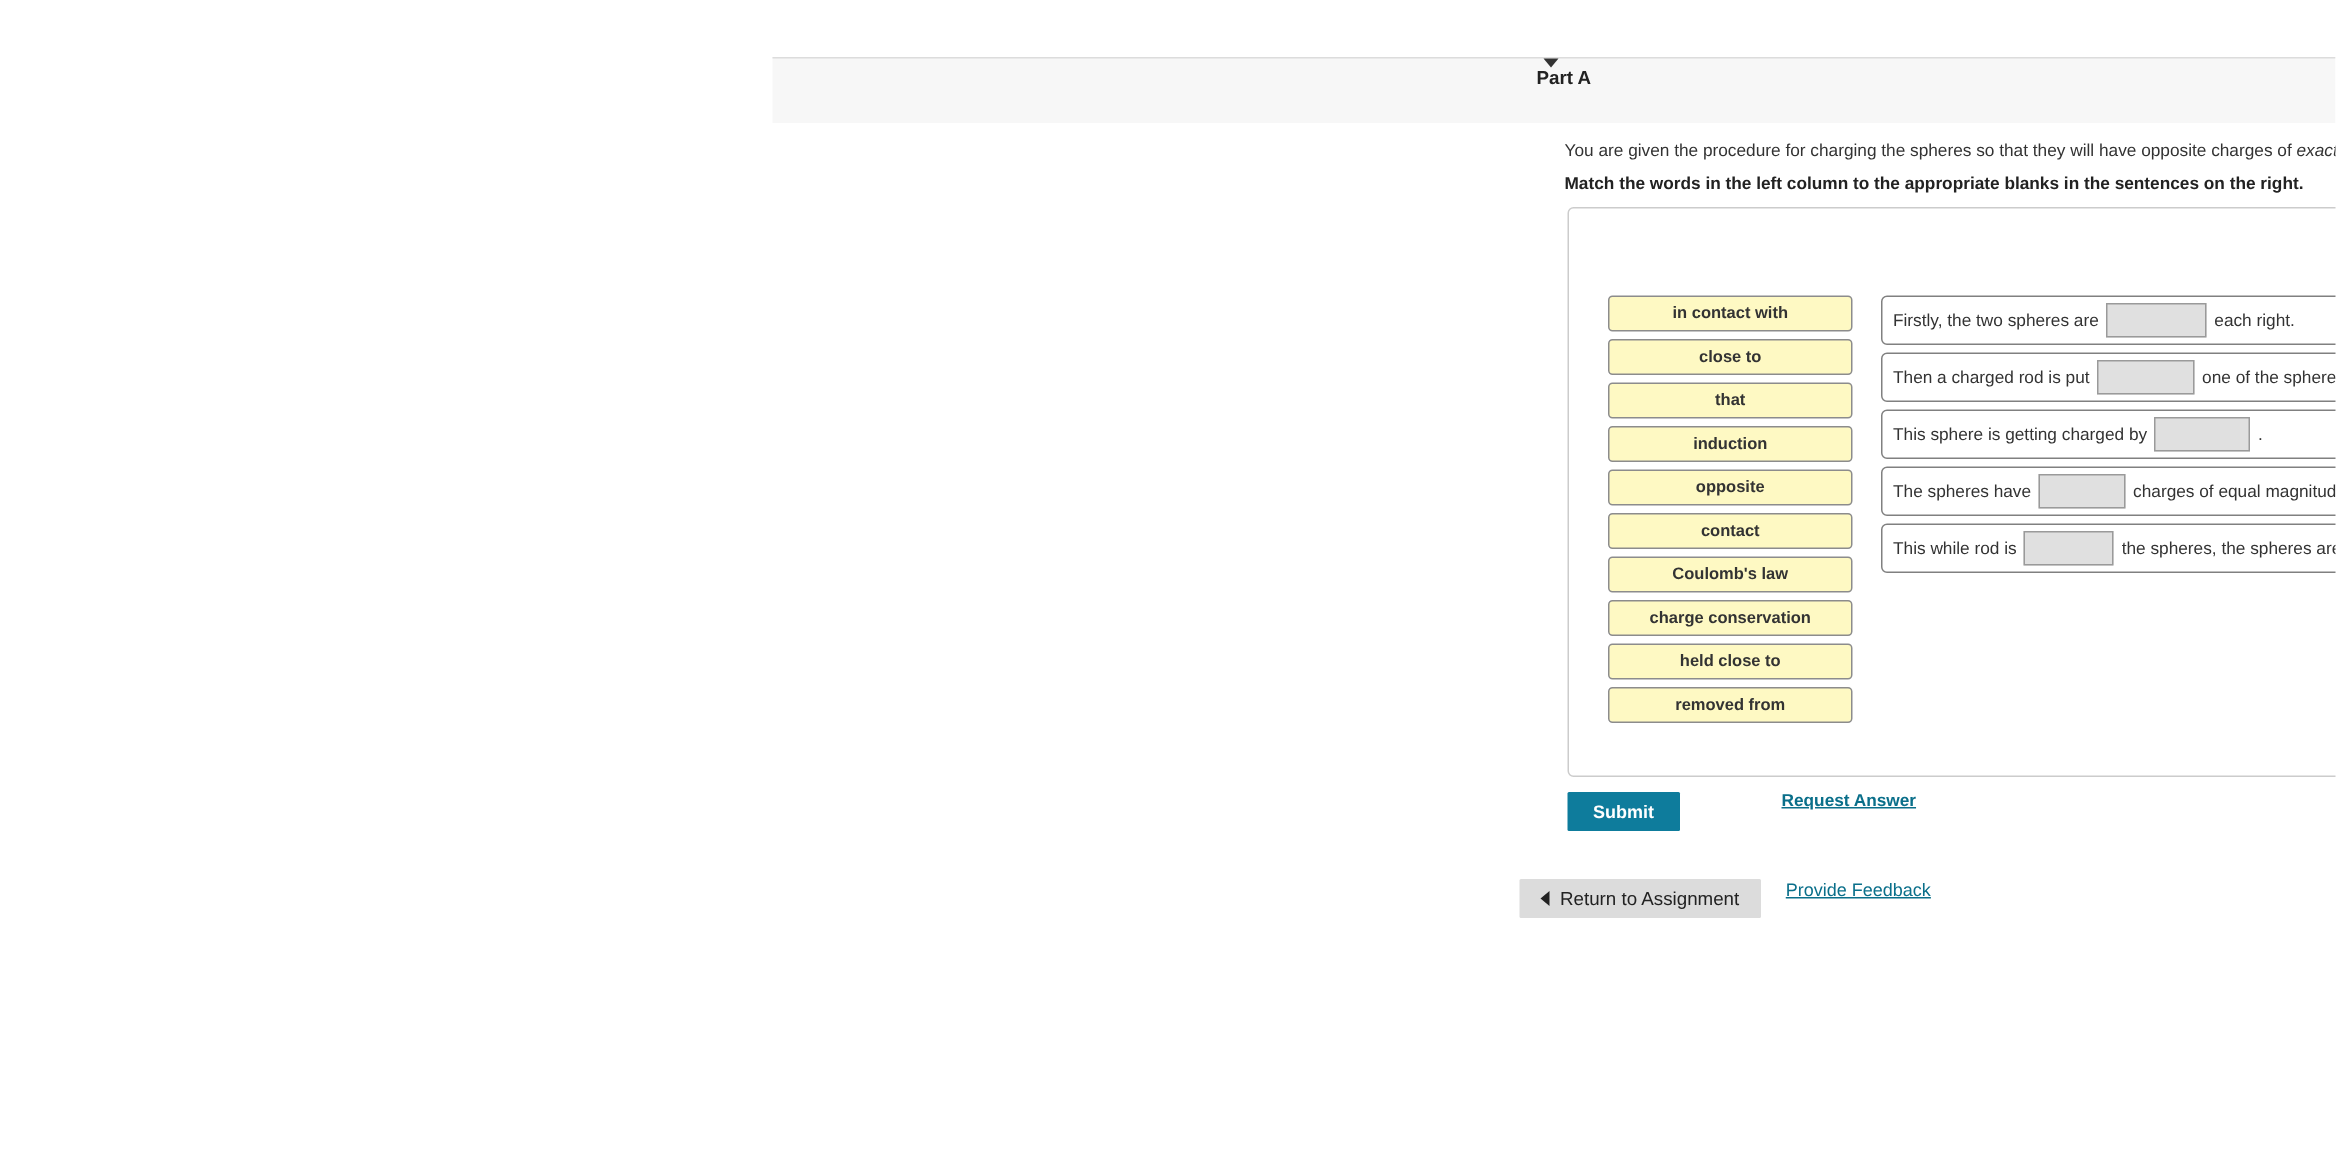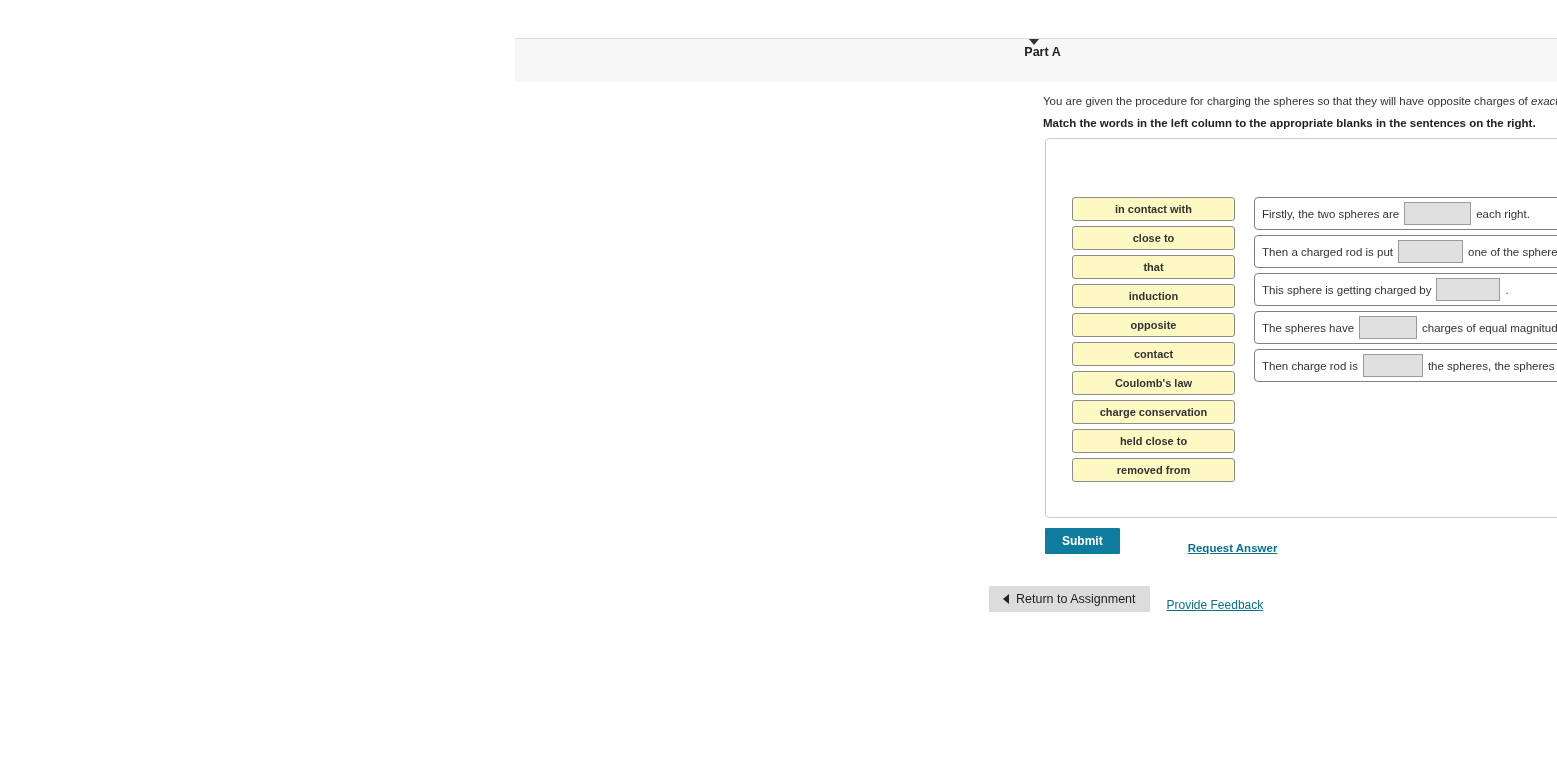--- a/index.html
+++ b/index.html
@@ -140,21 +140,21 @@
   }
   .blank.w1 { width: 67px; }
   .blank.w2 { width: 65px; }
   .blank.w3 { width: 64px; }
   .blank.w4 { width: 58px; }
   .blank.w6 { width: 60px; }
 
   
   .submit-row {
     position: absolute; left: 550px; top: 528px;
-    display: flex; align-items: flex-end;
+    display: flex; align-items: flex-start;
   }
   .submit-btn {
     background: #0e7c9c;
     color: #fff;
     border: none;
     font-family: "Liberation Sans", sans-serif;
     font-size: 12px;
     font-weight: bold;
     padding: 6px 17px;
     cursor: pointer;
@@ -164,22 +164,22 @@
     margin-left: 68px;
     font-size: 11.5px;
     font-weight: bold;
     color: #0a6f8a;
     text-decoration: underline;
     cursor: pointer;
   }
 
   
   .bottom-row {
-    position: absolute; left: 494px; top: 586px;
-    display: flex; align-items: flex-end;
+    position: absolute; left: 518px; top: 586px;
+    display: flex; align-items: flex-start;
   }
   .return-btn {
     background: #dcdcdc;
     border: none;
     font-family: "Liberation Sans", sans-serif;
     font-size: 12.5px;
     color: #222;
     padding: 6px 14px;
     cursor: pointer;
     display: flex; align-items: center; gap: 7px;
@@ -264,21 +264,21 @@
         </div>
 
         <div class="sentence-row">
           <span class="txt">The spheres have</span>
           <span class="blank w4"></span>
           <span class="txt">charges of equal magnitude by</span>
 
         </div>
 
         <div class="sentence-row">
-          <span class="txt">Then charge rod is</span>
+          <span class="txt">This while rod is</span>
           <span class="blank w6"></span>
           <span class="txt">the spheres, the spheres are separated.</span>
         </div>
 
       </div>
     </div>
 
     <div class="submit-row">
       <button class="submit-btn">Submit</button>
       <span class="request-answer">Request Answer</span>

